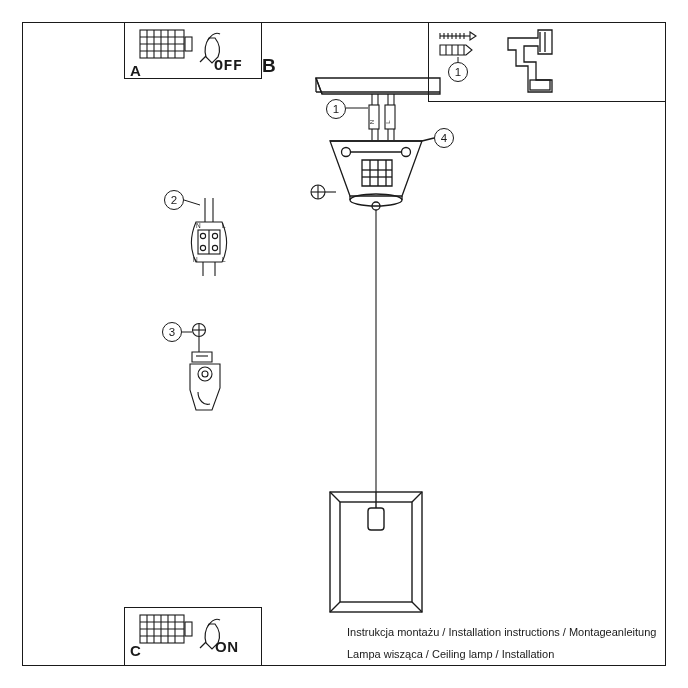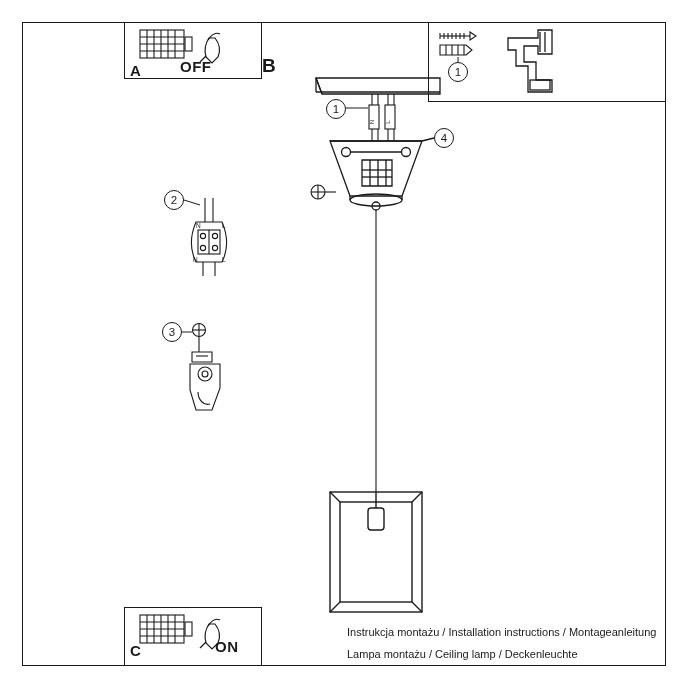--- a/index.html
+++ b/index.html
@@ -84,21 +84,21 @@
   <div class="box" style="left:124px; top:22px; width:138px; height:57px;"></div>
 
   <div class="box" style="left:428px; top:22px; width:238px; height:80px;"></div>
 
   <div class="box" style="left:124px; top:607px; width:138px; height:59px;"></div>
 
   <div class="lbl" style="left:130px; top:62px;">A</div>
   <div class="lbl lbl-big" style="left:262px; top:55px;">B</div>
   <div class="lbl" style="left:130px; top:642px;">C</div>
 
-  <div class="lbl" style="left:180px; top:58px;">OFF</div>
+  <div class="lbl" style="left:214px; top:58px;font-family:Liberation Mono, monospace;">OFF</div>
   <div class="lbl" style="left:215px; top:638px;">ON</div>
 
   <div class="callout" style="left:448px; top:62px;">1</div>
   <div class="callout" style="left:326px; top:99px;">1</div>
   <div class="callout" style="left:434px; top:128px;">4</div>
   <div class="callout" style="left:164px; top:190px;">2</div>
   <div class="callout" style="left:162px; top:322px;">3</div>
 
   <svg class="layer" viewBox="0 0 688 688">
 
@@ -245,15 +245,15 @@
       <rect x="185" y="622" width="7" height="14" fill="#fff"></rect>
     </g>
     <g class="ln" stroke-width="1.2">
       <path d="M209 624 C 205 630, 204 636, 206 643 L 212 649 L 218 643 C 221 636, 219 629, 215 624 Z"></path>
       <path d="M208 626 C 212 620, 216 618, 220 620"></path>
       <path d="M206 642 L 200 648"></path>
     </g>
   </svg>
 
   <div class="footer" style="left:347px; top:626px;">Instrukcja montażu / Installation instructions / Montageanleitung</div>
-  <div class="footer" style="left:347px; top:648px;">Lampa montażu / Ceiling lamp / Deckenleuchte</div>
+  <div class="footer" style="left:347px; top:648px;">Lampa wisząca / Ceiling lamp / Installation</div>
 
 </div>
 
 </body></html>

